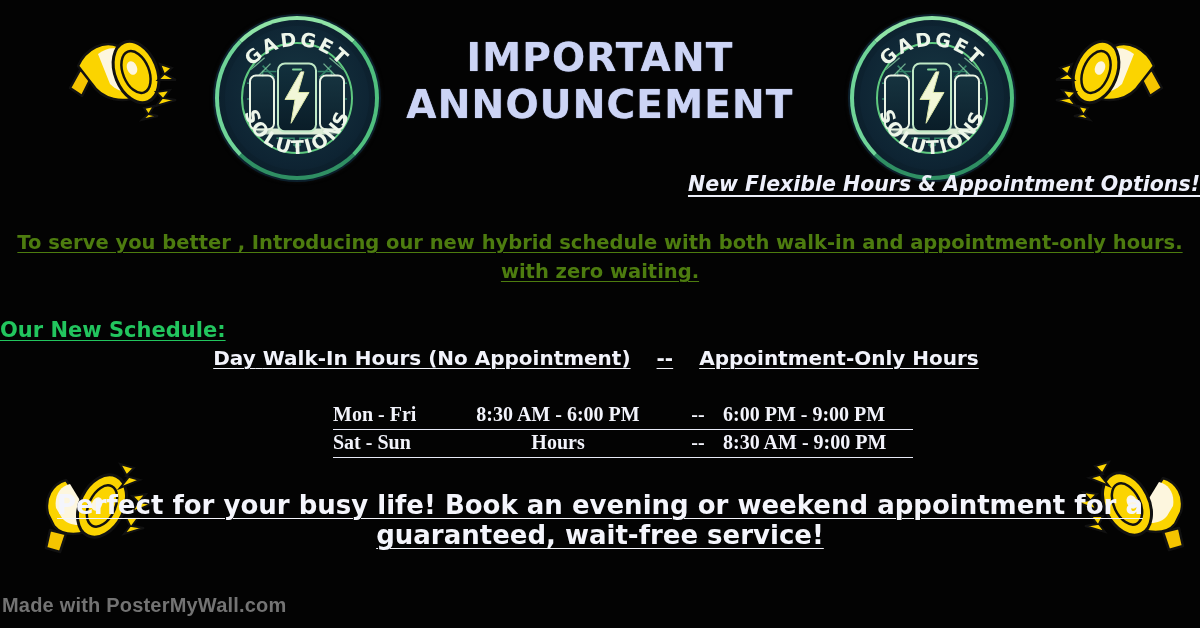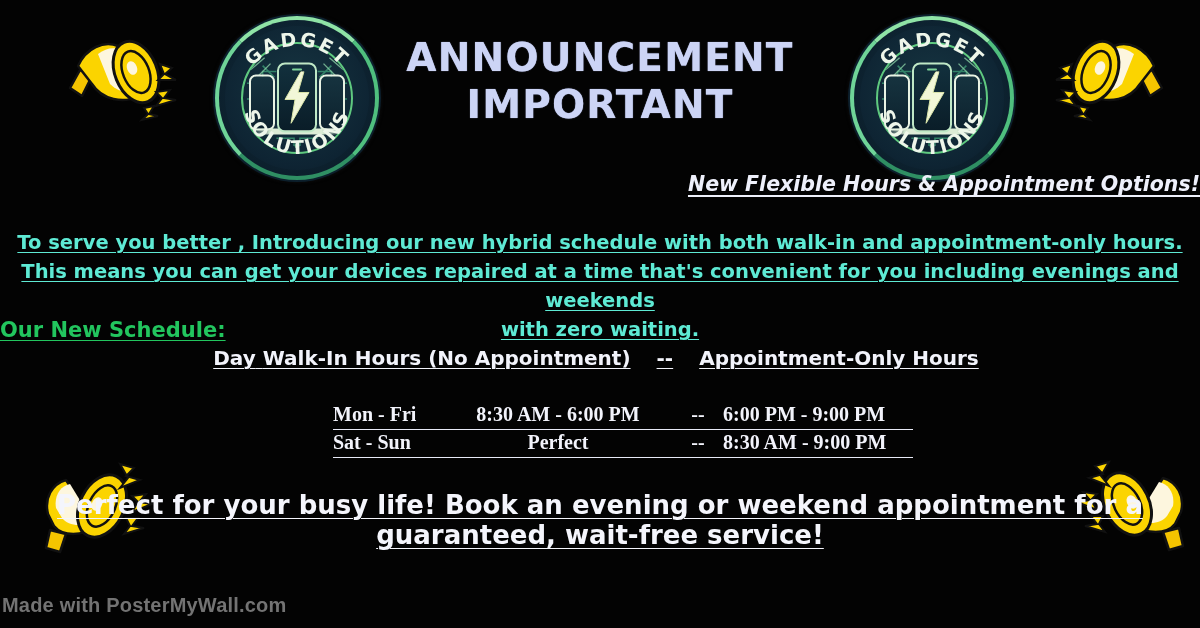--- a/index.html
+++ b/index.html
@@ -170,21 +170,21 @@
     position: absolute;
     left: 0; right: 0;
     top: 228px;
     text-align: center;
   }
   .body-line {
     font-family: "DejaVu Sans", sans-serif;
     font-weight: bold;
     font-size: 19.5px;
     line-height: 29px;
-    color: #5eead4;
+    color: #4d7c0f;
     text-decoration: underline;
     text-underline-offset: 3px;
     text-decoration-thickness: 1.3px;
   }
   .schedule-title {
     position: absolute;
     left: 0; right: 0;
     top: 318px;
     text-align: left;
     font-family: "DejaVu Sans", sans-serif;
@@ -457,49 +457,48 @@
         <g fill="#fbd400" stroke="#111" stroke-width="2">
           <polygon points="94,12 108,16 100,24 114,28 94,36 102,26"></polygon>
           <polygon points="106,44 120,42 113,50 126,52 106,60 112,50"></polygon>
           <polygon points="100,66 112,66 106,74 118,76 98,82 104,74"></polygon>
         </g>
       </g>
     </svg>
   </div>
 
   <div class="title-block">
+    <div class="title-line">IMPORTANT</div>
     <div class="title-line">ANNOUNCEMENT</div>
-    <div class="title-line">IMPORTANT</div>
   </div>
 
   <div class="subtitle">New Flexible Hours &amp; Appointment Options!</div>
 
   <div class="body-block">
     <div class="body-line">To serve you better , Introducing our new hybrid schedule with both walk-in and appointment-only hours.</div>
-    <div class="body-line">This means you can get your devices repaired at a time that's convenient for you including evenings and weekends</div>
     <div class="body-line">with zero waiting.</div>
   </div>
 
   <div class="schedule-title">Our New Schedule:</div>
 
   <div class="sched-header">
     <span>Day</span><span>&nbsp;</span><span>Walk-In Hours (No Appointment)</span><span class="sep">--</span><span>Appointment-Only Hours</span>
   </div>
 
   <table class="sched-table">
     <tbody>
       <tr>
         <td class="c-day">Mon - Fri</td>
         <td class="c-walk">8:30 AM - 6:00 PM</td>
         <td class="c-sep">--</td>
         <td class="c-appt">6:00 PM - 9:00 PM</td>
       </tr>
       <tr>
         <td class="c-day">Sat - Sun</td>
-        <td class="c-walk">Perfect</td>
+        <td class="c-walk">Hours</td>
         <td class="c-sep">--</td>
         <td class="c-appt">8:30 AM - 9:00 PM</td>
       </tr>
     </tbody>
   </table>
 
   <div class="footer-cta">Perfect for your busy life! Book an evening or weekend appointment for a guaranteed, wait-free service!</div>
 
   <div class="watermark">Made with PosterMyWall.com</div>
 

